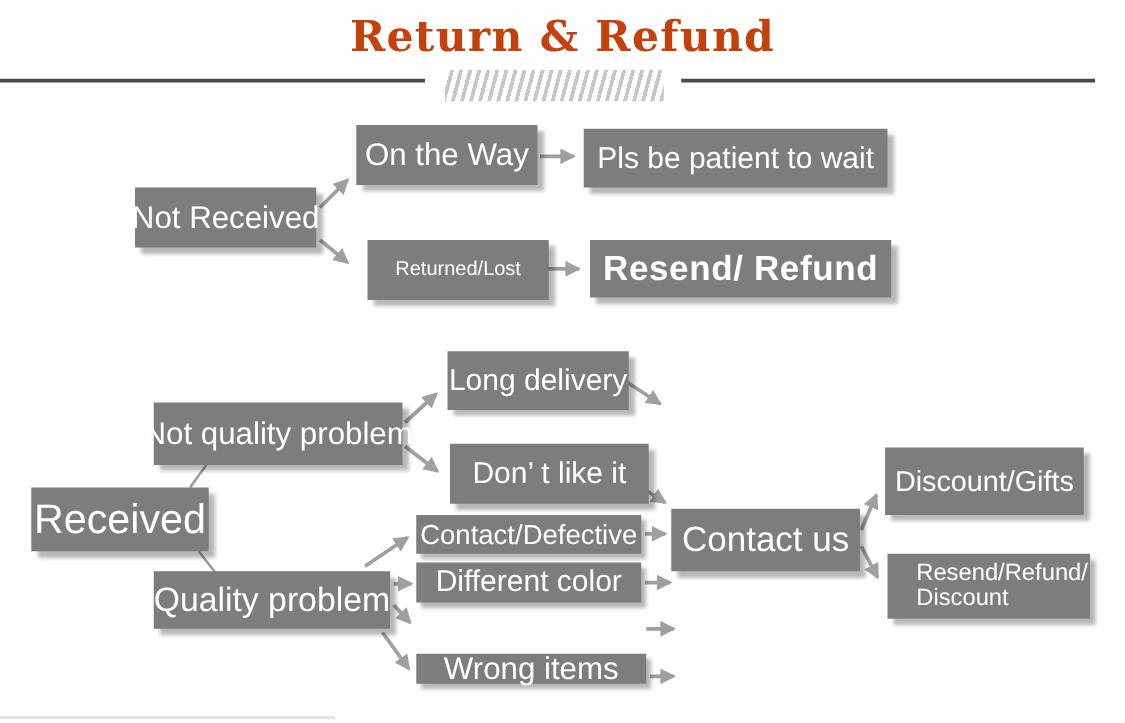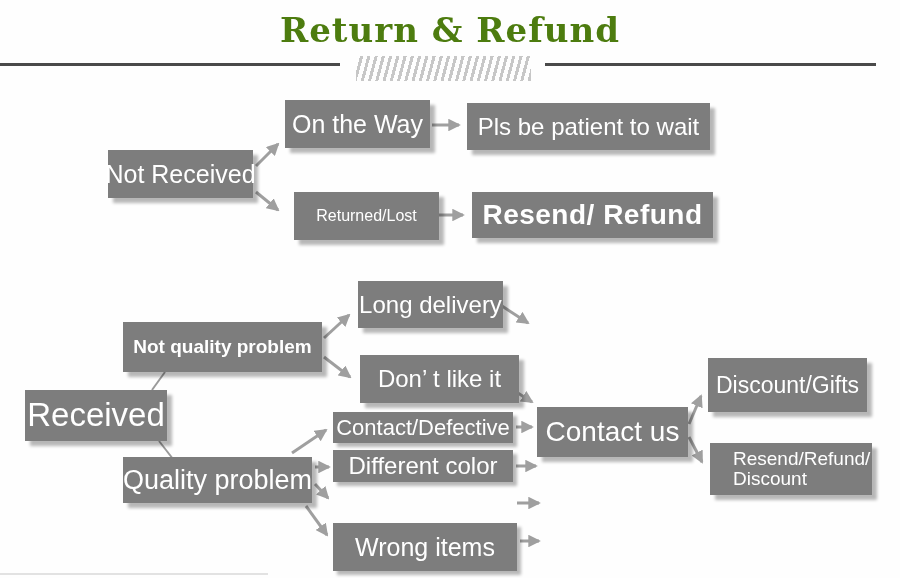--- a/index.html
+++ b/index.html
@@ -4,21 +4,21 @@
 <style>
   * { margin:0; padding:0; box-sizing:border-box; }
   html,body { width:900px; height:578px; }
   body { font-family:"Liberation Sans", sans-serif; background:#ffffff; }
   .canvas {
     position:relative; width:900px; height:578px; background:#fefefe; overflow:hidden;
   }
   .title {
     position:absolute; left:0; top:10px; width:900px; text-align:center;
     font-family:"DejaVu Serif", serif; font-weight:700; font-size:34px;
-    color:#4d7c0f; letter-spacing:1px;
+    color:#c2410c; letter-spacing:1px;
   }
   .rule { position:absolute; height:3px; background:#4a4a4a; top:63px; }
   .rule-left  { left:0;  width:340px; }
   .rule-right { left:545px; width:331px; }
   .hatch {
     position:absolute; left:356px; top:56px; width:175px; height:25px;
     background:repeating-linear-gradient(105deg, transparent 0 4px, #c7c7c7 4px 7px);
   }
   .bottom-line { position:absolute; left:0; top:573px; width:268px; height:2px; background:#e2e2e2; }
   .node {
@@ -28,28 +28,28 @@
     line-height:1.05;
   }
   
   .n-notrec   { left:108px; top:150px; width:145px; height:48px; font-size:25px; }
   .n-onway    { left:285px; top:100px; width:145px; height:48px; font-size:25px; }
   .n-plswait  { left:467px; top:103px; width:243px; height:47px; font-size:24px; }
   .n-retlost  { left:294px; top:192px; width:145px; height:48px; font-size:16px; }
   .n-resref   { left:472px; top:192px; width:241px; height:46px; font-size:28px; font-weight:600; letter-spacing:0.5px; }
   
   .n-received { left:25px;  top:390px; width:142px; height:51px; font-size:33px; }
-  .n-nqp      { left:123px; top:322px; width:199px; height:50px; font-size:19px;font-weight:bold; }
+  .n-nqp      { left:123px; top:322px; width:199px; height:50px; font-size:25px; }
   .n-qp       { left:123px; top:457px; width:189px; height:46px; font-size:27px; }
   .n-longdel  { left:358px; top:281px; width:145px; height:47px; font-size:24px; }
   .n-dontlike { left:360px; top:355px; width:159px; height:48px; font-size:24px; }
   .n-broken   { left:333px; top:412px; width:180px; height:31px; font-size:22px; box-shadow:4px 4px 3px rgba(0,0,0,0.28); }
   .n-diffcol  { left:333px; top:450px; width:180px; height:32px; font-size:24px; box-shadow:4px 4px 3px rgba(0,0,0,0.28); }
   .n-shortage { left:333px; top:485px; width:180px; height:32px; font-size:24px; box-shadow:4px 4px 3px rgba(0,0,0,0.28); }
-  .n-wrong    { left:333px; top:523px; width:184px; height:48px; font-size:25px; box-shadow:4px 4px 3px rgba(0,0,0,0.28); }
+  .n-wrong    { left:333px; top:523px; width:184px; height:24px; font-size:25px; box-shadow:4px 4px 3px rgba(0,0,0,0.28); }
   .n-contact  { left:537px; top:407px; width:151px; height:50px; font-size:28px; }
   .n-discgift { left:708px; top:358px; width:159px; height:54px; font-size:23px; }
   .n-rrd      { left:710px; top:443px; width:162px; height:52px; font-size:19px;
                 flex-direction:column; align-items:flex-start; justify-content:center;
                 padding-left:23px; }
   .arrows { position:absolute; left:0; top:0; width:900px; height:578px; pointer-events:none; }
 </style>
 </head>
 <body>
 

